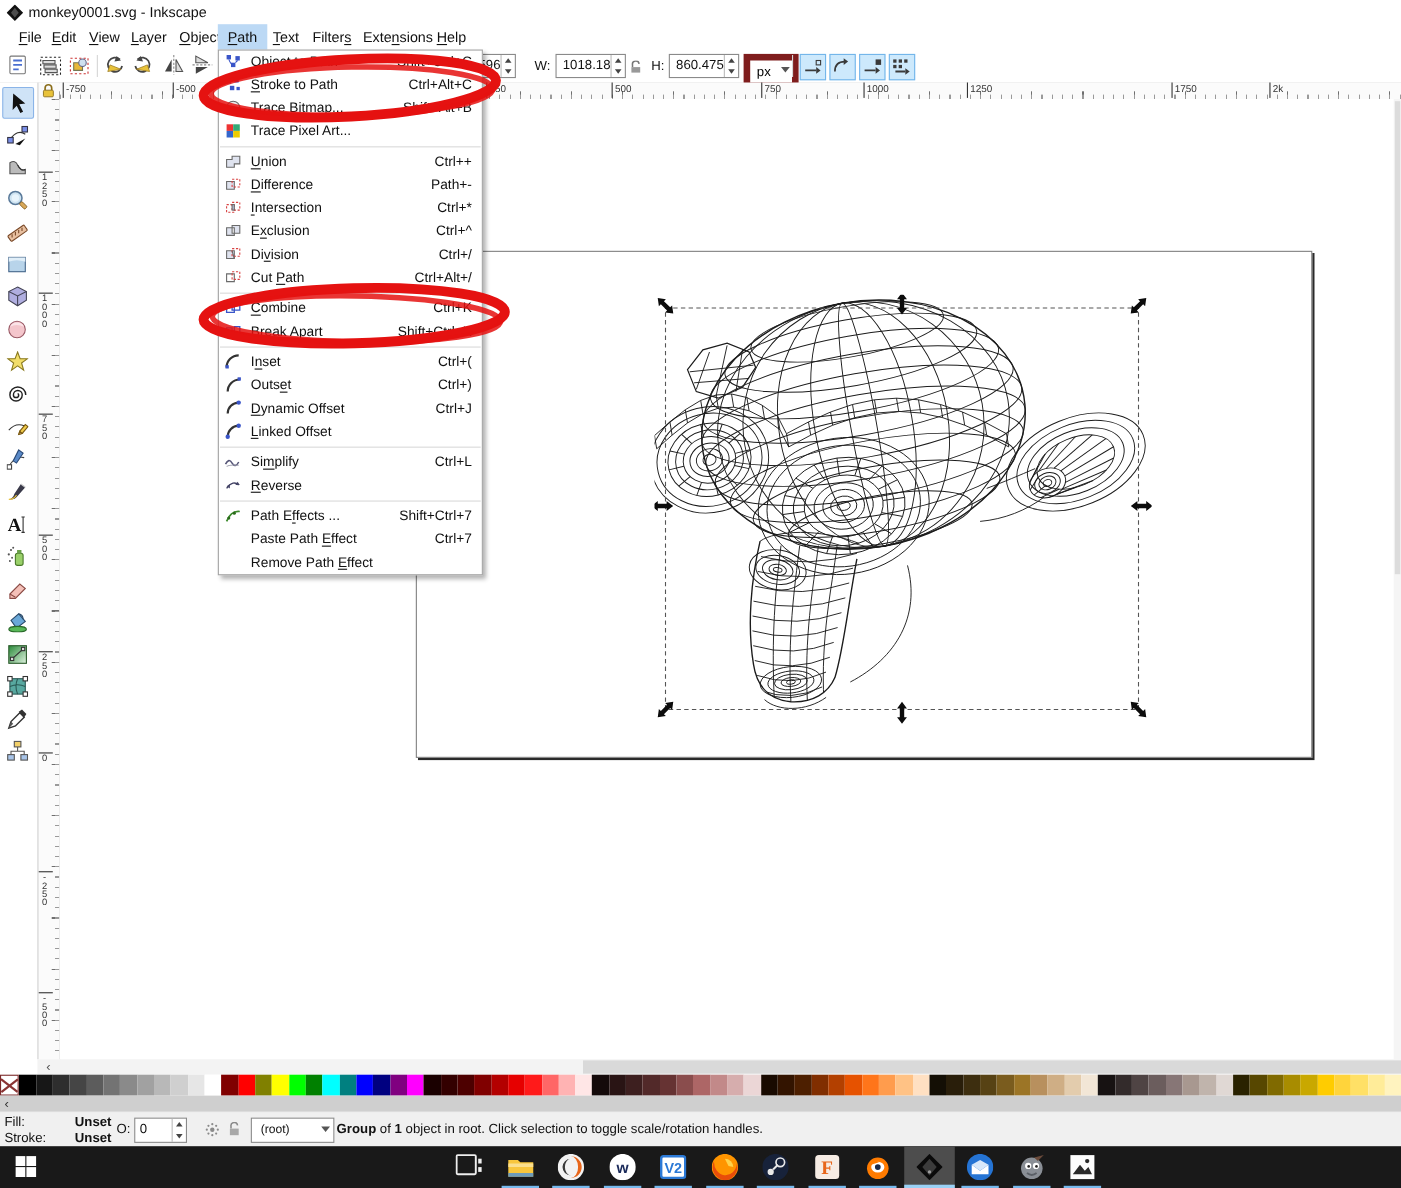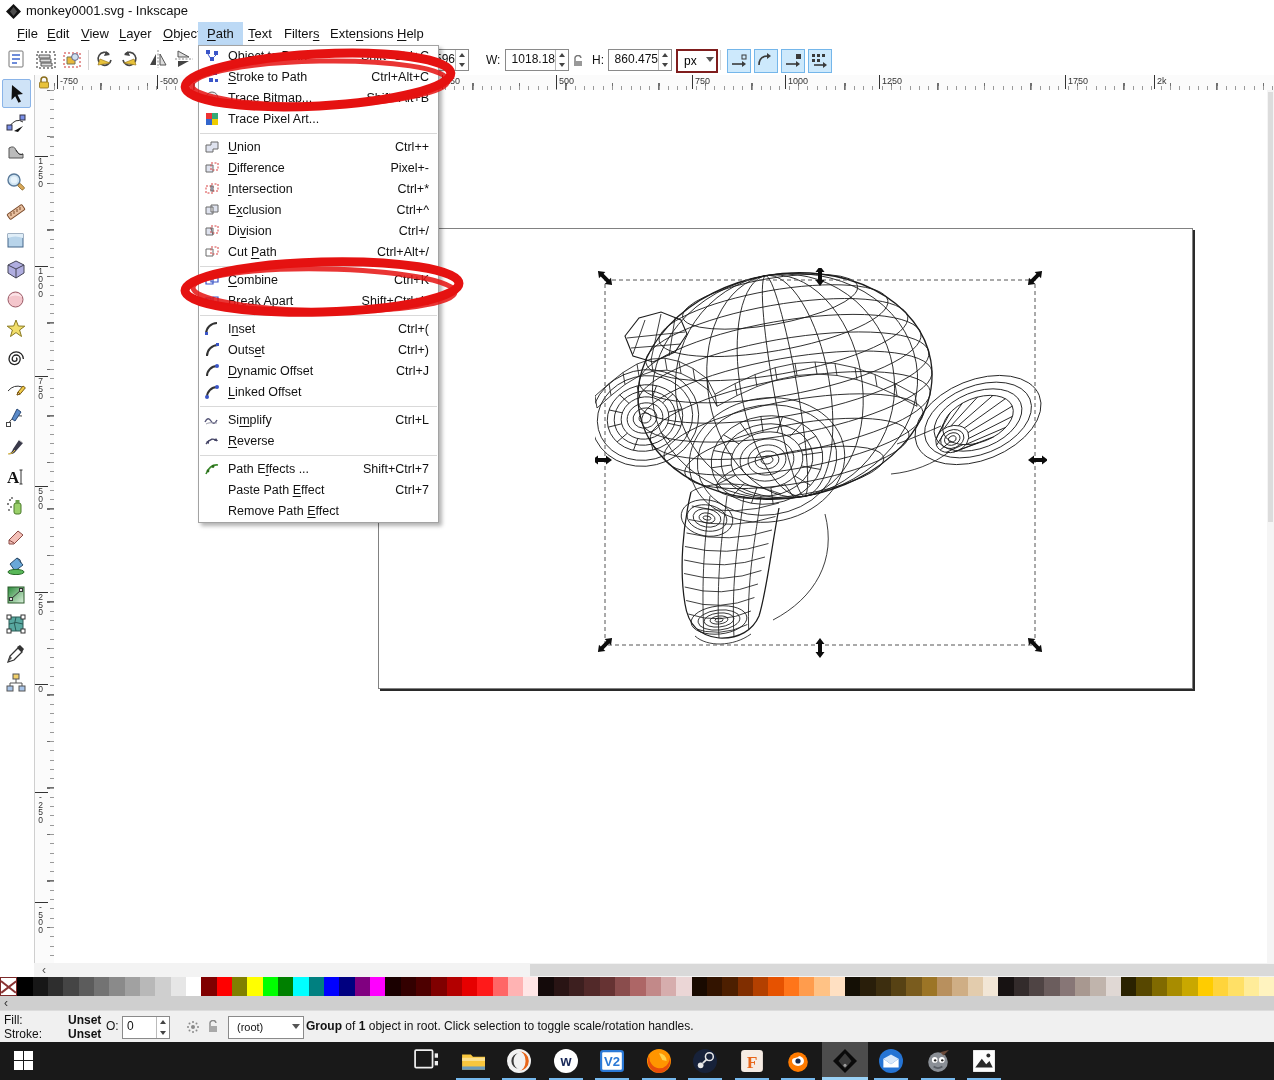--- a/index.html
+++ b/index.html
@@ -19,21 +19,21 @@
   #toolbar{left:0;top:46px;width:1274px;height:29px;background:#fff;border-bottom:1px solid #cfcfcf;}
   .tbtn{position:absolute;top:3px;width:24px;height:24px;}
   .tsep{position:absolute;top:4px;width:1px;height:20px;background:#d5d5d5;}
   .spinbox{position:absolute;top:3px;height:20px;background:#fff;border:1px solid #8a8a8a;font-size:12px;}
   .spinbox .v{position:absolute;left:4px;right:13px;top:2px;text-align:right;color:#111;}
   .spin{position:absolute;right:0;top:0;width:12px;height:100%;border-left:1px solid #bbb;}
   .spin:before{content:"";position:absolute;left:3px;top:3px;border-left:3px solid transparent;border-right:3px solid transparent;border-bottom:4px solid #444;}
   .spin:after{content:"";position:absolute;left:3px;bottom:3px;border-left:3px solid transparent;border-right:3px solid transparent;border-top:4px solid #444;}
   .flabel{position:absolute;top:7px;font-size:12px;color:#111;}
   .toggle{position:absolute;top:3px;width:24px;height:24px;background:#cde9fc;border:1px solid #74b6ea;box-sizing:border-box;}
-  #unitdd{position:absolute;top:3px;height:20px;background:#fff;border:2px solid #7f1d1d;font-size:12px;}
+  #unitdd{position:absolute;top:3px;height:20px;background:#fff;border:6px solid #7f1d1d;font-size:12px;}
   #unitdd .v{position:absolute;left:6px;top:3px;}
   #unitdd .ch{position:absolute;right:2px;top:6px;width:8px;height:8px;}
   .chev:before{content:"";position:absolute;border-left:4px solid transparent;border-right:4px solid transparent;border-top:5px solid #555;}
   
   #corner{left:34px;top:75px;width:20px;height:15px;background:#fafafa;}
   #hruler{left:54px;top:75px;width:1220px;height:15px;background:#fbfbfb;border-bottom:1px solid #b5b5b5;
     background-image:repeating-linear-gradient(to right,#9a9a9a 0 1px,transparent 1px 9.3px),
                      repeating-linear-gradient(to right,#6f6f6f 0 1px,transparent 1px 46.5px);
     background-size:100% 4px,100% 7px;background-position:left bottom,left bottom;background-repeat:no-repeat;}
   .hlab{position:absolute;top:1px;font-size:9px;color:#333;}
@@ -657,21 +657,21 @@
         </svg></span>
       <span class="lb"><u>U</u>nion</span>
       <span class="sc">Ctrl++</span>
     </div>
     <div class="mi">
       <span class="ic"><svg width="16" height="16" viewBox="0 0 16 16">
           <path d="M2,5 h7 v7 h-7 z" fill="#dfe3ef" stroke="#6a6a6a"></path>
           <path d="M7,3 h7 v7 h-7 z" fill="none" stroke="#d84040" stroke-dasharray="2,1.5"></path>
         </svg></span>
       <span class="lb"><u>D</u>ifference</span>
-      <span class="sc">Pixel+-</span>
+      <span class="sc">Path+-</span>
     </div>
     <div class="mi">
       <span class="ic"><svg width="16" height="16" viewBox="0 0 16 16">
           <path d="M2,5 h7 v7 h-7 z" fill="none" stroke="#d84040" stroke-dasharray="2,1.5"></path>
           <path d="M7,3 h7 v7 h-7 z" fill="none" stroke="#d84040" stroke-dasharray="2,1.5"></path>
           <rect x="7" y="5" width="2" height="5" fill="#b9c2dd" stroke="#6a6a6a"></rect>
         </svg></span>
       <span class="lb"><u>I</u>ntersection</span>
       <span class="sc">Ctrl+*</span>
     </div>

